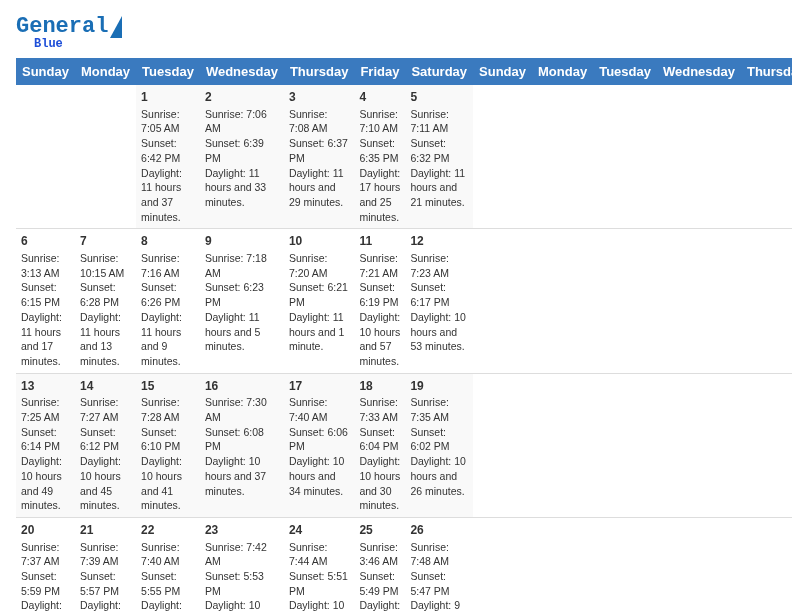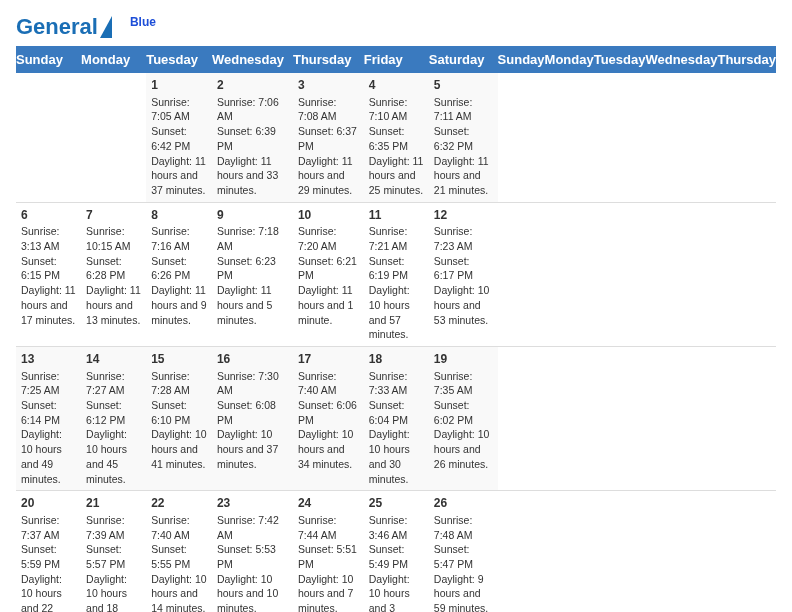--- a/index.html
+++ b/index.html
@@ -11,22 +11,23 @@
       padding: 16px;
     }
     .header {
       display: flex;
       justify-content: space-between;
       align-items: flex-start;
       margin-bottom: 8px;
     }
     .logo {
       display: flex;
-      flex-direction: row;
+      flex-direction: column;
       align-items: flex-start;
+      font-family: Liberation Mono, monospace;
     }
     .logo-text {
       font-size: 22px;
       font-weight: bold;
       color: #333;
       line-height: 1;
     }
     .logo-text span.blue { color: #1a6eb5; }
     .logo-triangle {
       width: 0;
@@ -55,21 +56,21 @@
     }
     table {
       width: 100%;
       border-collapse: collapse;
       font-size: 11px;
     }
     thead th {
       background-color: #3a7abf;
       color: #fff;
       text-align: left;
-      padding: 6px 0;
+      padding: 6px 6px;
       font-size: 13px;
       font-weight: bold;
     }
     tbody tr {
       border-bottom: 1px solid #ddd;
     }
     tbody tr:nth-child(odd) {
       background-color: #f9f9f9;
     }
     tbody tr:nth-child(even) {
@@ -147,21 +148,21 @@
         <td>
           <span class="day-num">3</span>
           <div>Sunrise: 7:08 AM</div>
           <div>Sunset: 6:37 PM</div>
           <div>Daylight: 11 hours and 29 minutes.</div>
         </td>
         <td>
           <span class="day-num">4</span>
           <div>Sunrise: 7:10 AM</div>
           <div>Sunset: 6:35 PM</div>
-          <div>Daylight: 11 hours and 25 minutes.</div>
+          <div>Daylight: 17 hours and 25 minutes.</div>
         </td>
         <td>
           <span class="day-num">5</span>
           <div>Sunrise: 7:11 AM</div>
           <div>Sunset: 6:32 PM</div>
           <div>Daylight: 11 hours and 21 minutes.</div>
         </td>
       </tr>
       <tr>
         <td>

